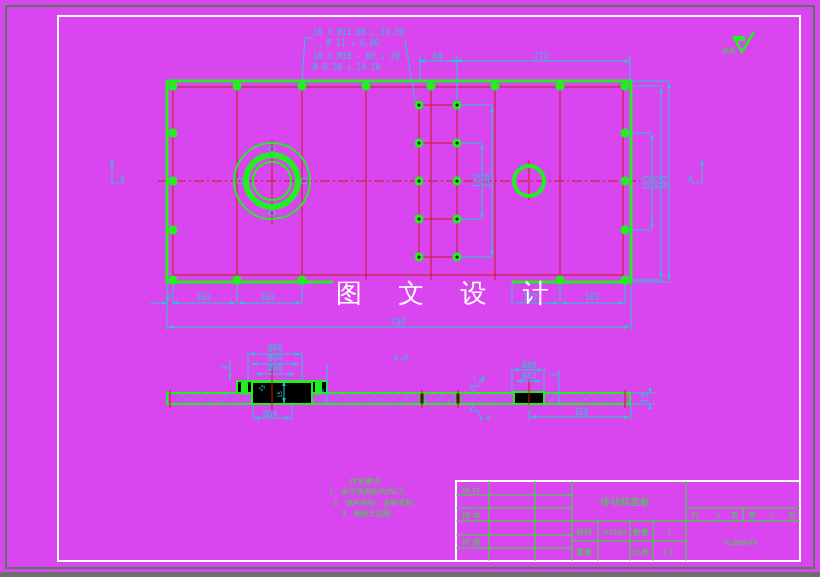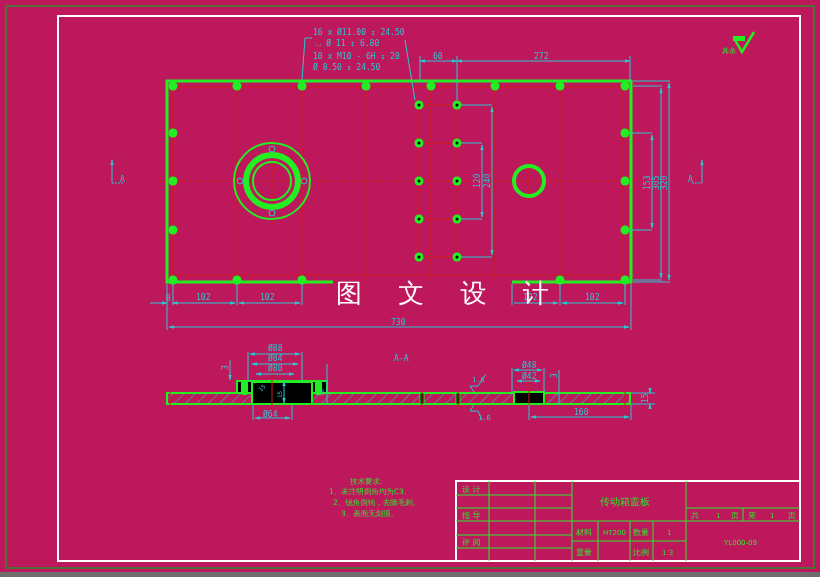--- a/index.html
+++ b/index.html
@@ -1,17 +1,17 @@
 <!DOCTYPE html>
 <html><head>
 <meta charset="utf-8">
 <style>
   html, body { margin:0; padding:0; background:#000; }
   body { width:820px; height:577px; position:relative; overflow:hidden; font-family:"DejaVu Sans", sans-serif; }
-  #canvas { position:absolute; left:0; top:0; width:820px; height:577px; background:#be185d; }
+  #canvas { position:absolute; left:0; top:0; width:820px; height:577px; background:#d946ef; }
   .statusbar { position:absolute; left:0; top:572px; width:820px; height:5px; background:#6e6e6e; }
   svg text { font-family:"DejaVu Sans Mono", monospace; }
   .dim { fill:#27c8d0; font-size:8px; }
   .dimv { fill:#27c8d0; font-size:8px; }
   .note { fill:#27c8d0; font-size:8px; }
   .tb { fill:#2ee62e; font-size:8px; font-family:"DejaVu Sans", sans-serif; }
   .tbtitle { fill:#2ee62e; font-size:10px; font-family:"DejaVu Sans", sans-serif; }
   .watermark { fill:#ffffff; font-size:26px; font-family:"DejaVu Serif", serif; letter-spacing:14px; }
   .req { fill:#2ee62e; font-size:7.5px; font-family:"DejaVu Sans", sans-serif; }
 </style>

